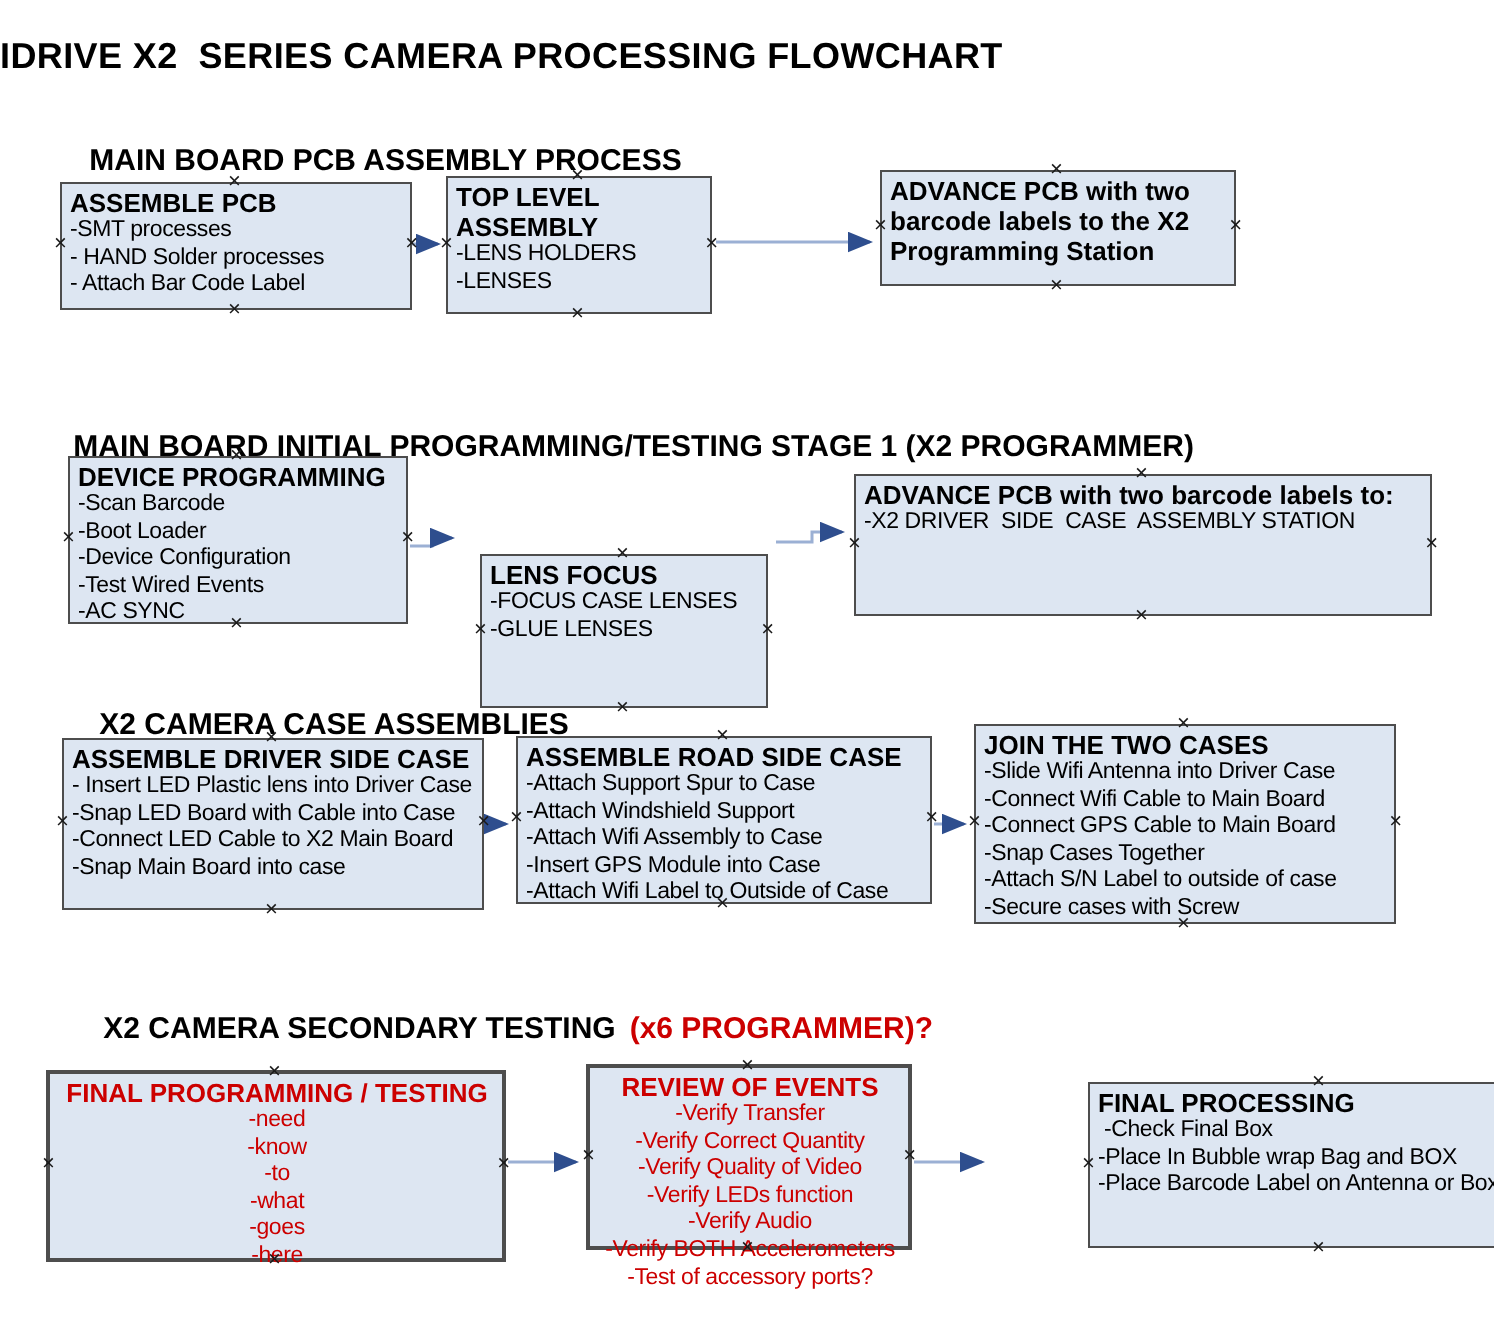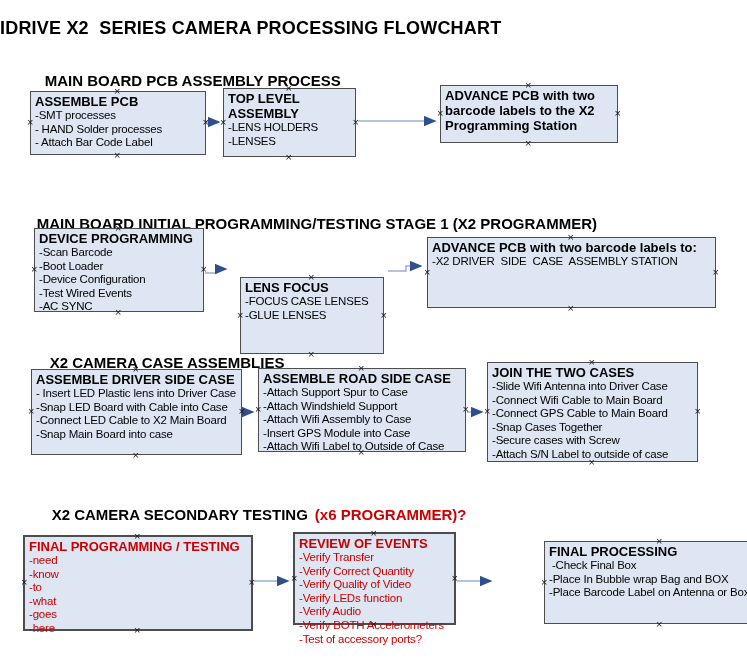--- a/index.html
+++ b/index.html
@@ -7,21 +7,21 @@
   .canvas { position:relative; width:747px; height:662px; background:var(--background,#fff); overflow:hidden; }
 
   .fc-main-title { position:absolute; top:18px; left:0; width:100%; text-align:left;
     font-size:18px; font-weight:bold; color:var(--text,#000); white-space:pre; letter-spacing:.2px; }
 
   .sec-header { position:absolute; font-size:15px; font-weight:bold; color:var(--text,#000); white-space:pre; }
   .sec-header .suffix { color:var(--accent-red,#c00); margin-left:7px; }
 
   .fc-box { position:absolute; background:var(--box-fill,#dde6f2); border:1.5px solid var(--box-border,#4d4d4d);
     box-sizing:border-box; padding:2px 3px 2px 4px; }
-  .fc-box.thick { border-width:2px; }
+  .fc-box.thick { border-width:2px;text-align:center; }
   .fc-title { font-size:13px; font-weight:bold; line-height:15px; color:var(--text,#000); }
   .fc-item { font-size:11.5px; line-height:13.6px; letter-spacing:-0.2px; white-space:pre; color:var(--text,#000); }
   .red .fc-title, .red .fc-item { color:var(--accent-red,#c00); }
 
   .cp { position:absolute; font-size:11px; line-height:8px; color:#1a1a1a; user-select:none; }
   .cp-top    { top:-5px;  left:50%; margin-left:-4px; }
   .cp-bottom { bottom:-5px; left:50%; margin-left:-4px; }
   .cp-left   { left:-4px; top:50%; margin-top:-5px; }
   .cp-right  { right:-4px; top:50%; margin-top:-5px; }
 
@@ -160,22 +160,22 @@
       <span class="cp cp-bottom">×</span>
       <span class="cp cp-left">×</span>
     </div>
   <div class="fc-box" style="left:487px; top:362px; width:211px; height:100px;">
     <div class="fc-title">JOIN THE TWO CASES</div>
     <div>
         <div class="fc-item">-Slide Wifi Antenna into Driver Case</div>
         <div class="fc-item">-Connect Wifi Cable to Main Board</div>
         <div class="fc-item">-Connect GPS Cable to Main Board</div>
         <div class="fc-item">-Snap Cases Together</div>
+        <div class="fc-item">-Attach S/N Label to outside of case</div>
         <div class="fc-item">-Secure cases with Screw</div>
-        <div class="fc-item">-Attach S/N Label to outside of case</div>
       </div>
   <span class="cp cp-top">×</span>
       <span class="cp cp-right">×</span>
       <span class="cp cp-bottom">×</span>
       <span class="cp cp-left">×</span>
     </div>
 
   <div class="fc-box red thick" style="left:23px; top:535px; width:230px; height:96px;">
     <div class="fc-title">FINAL PROGRAMMING / TESTING</div>
     <div>

